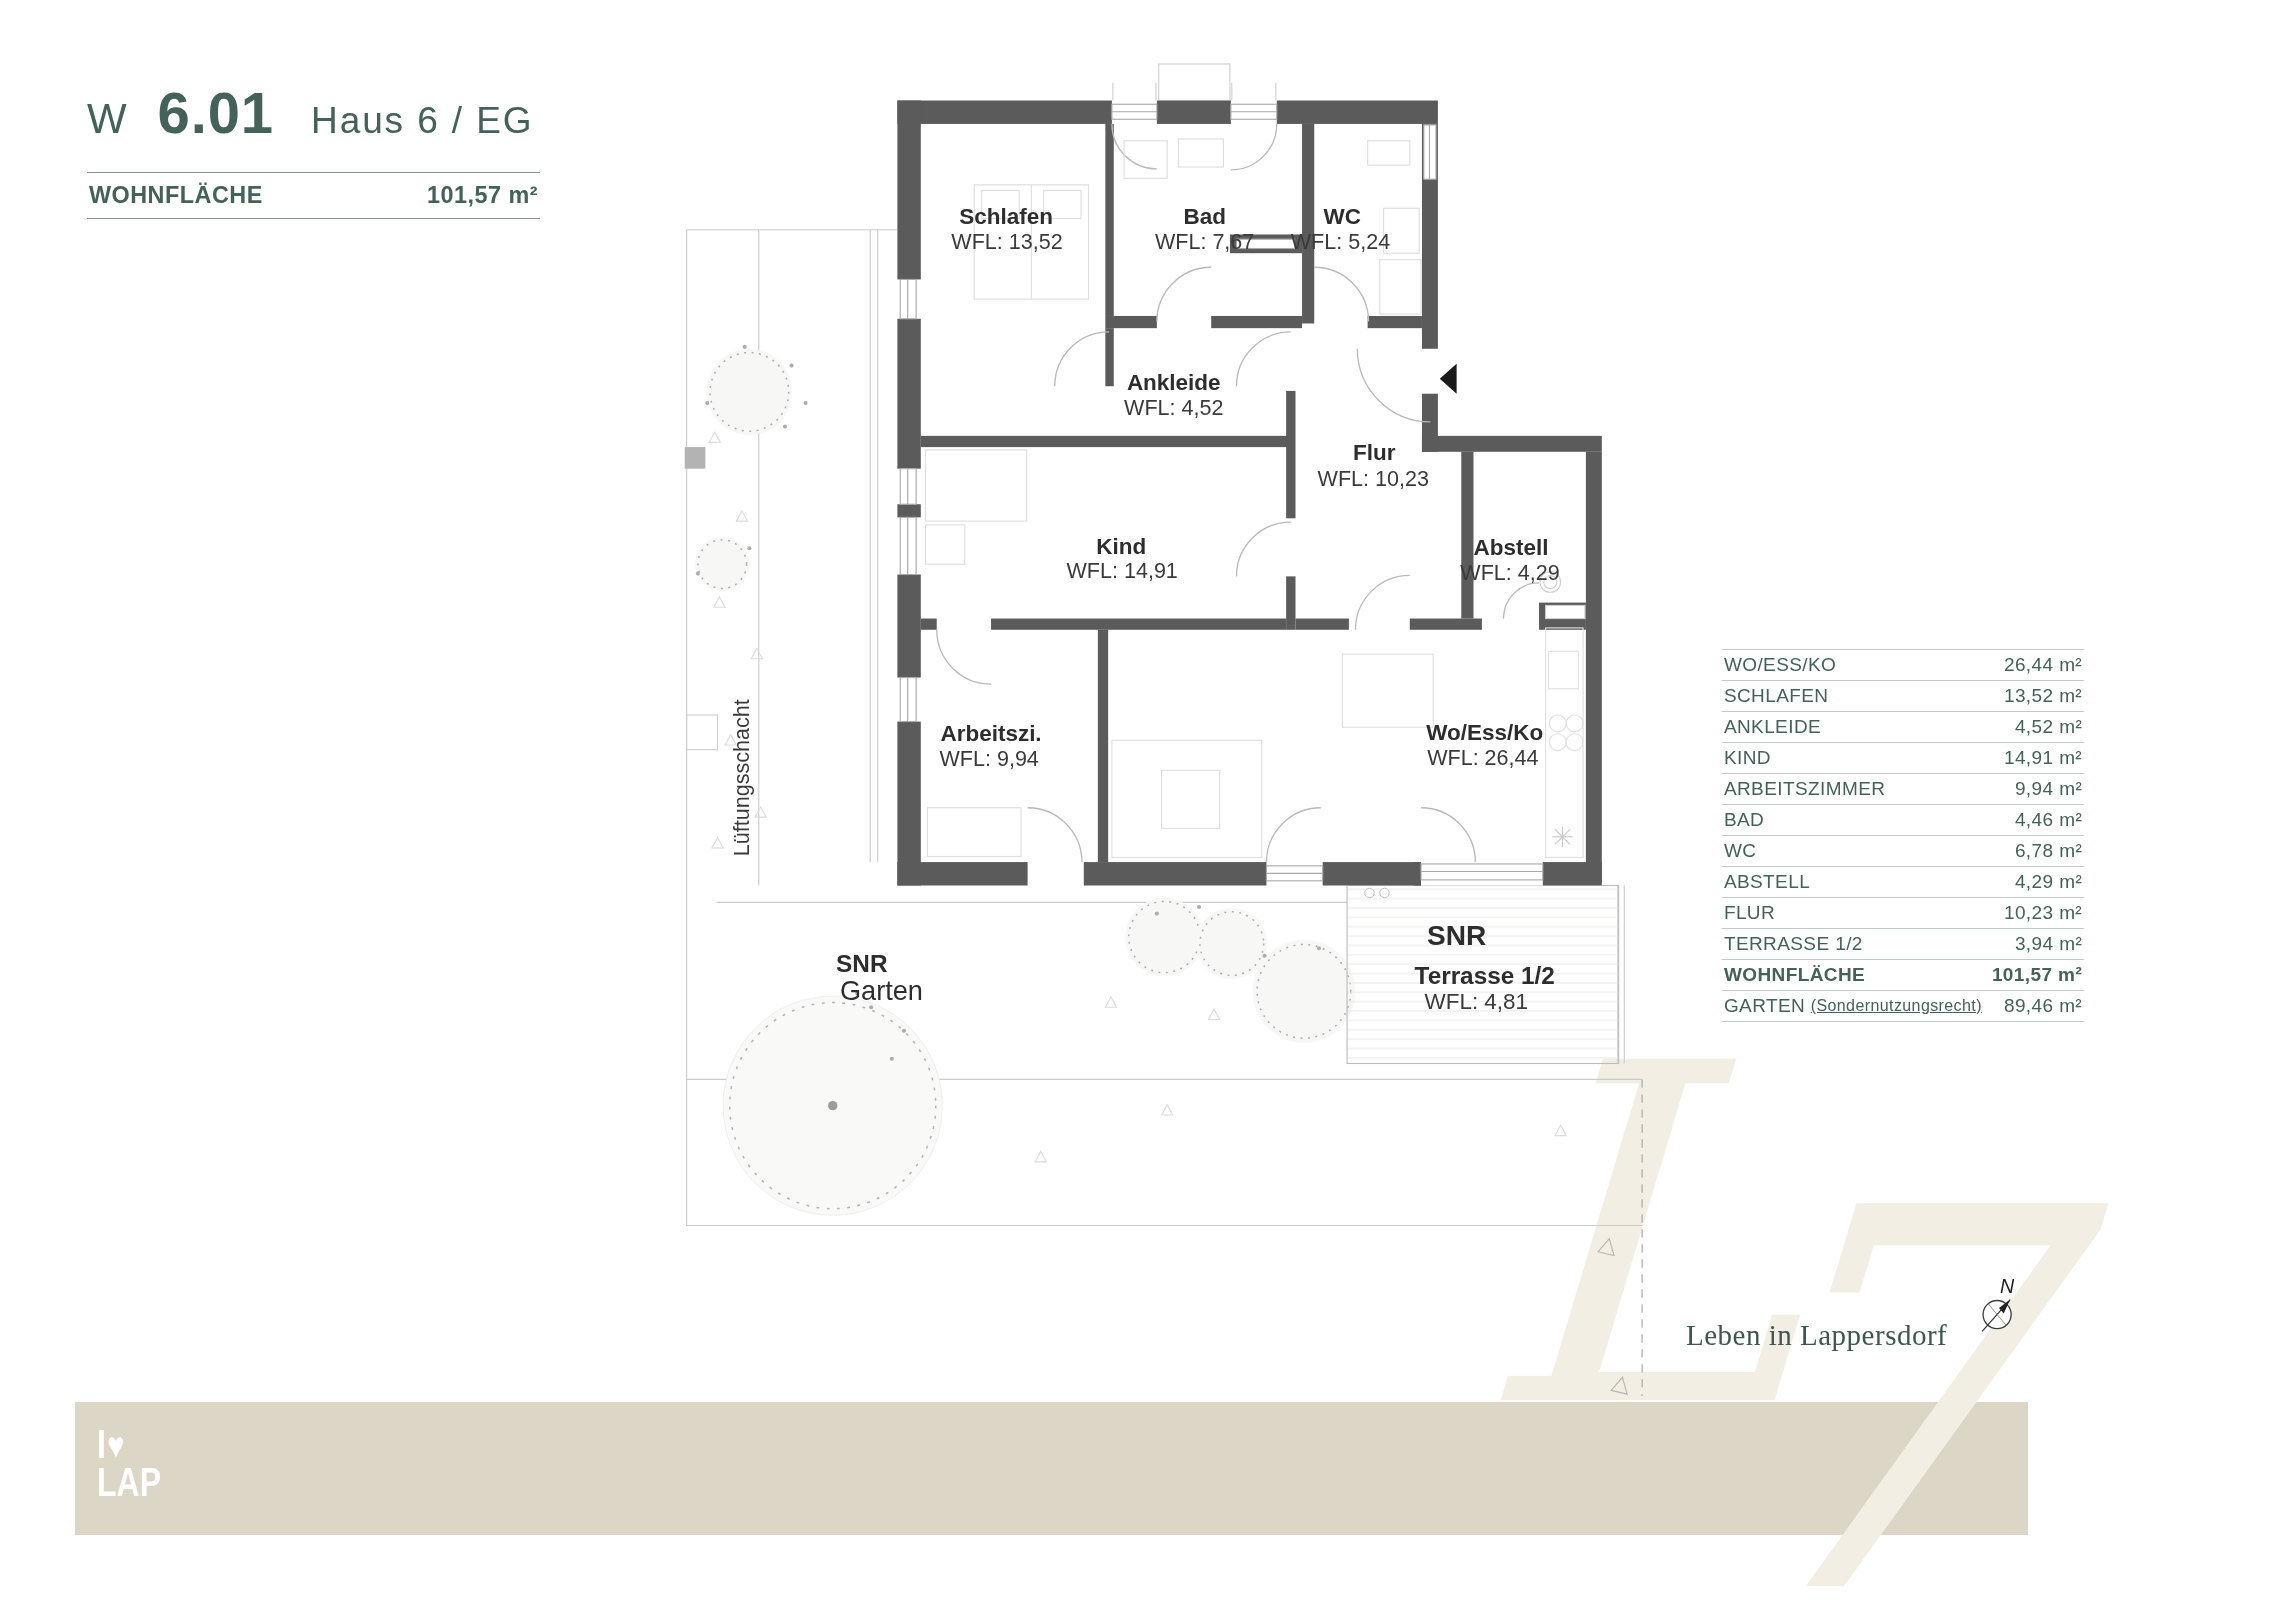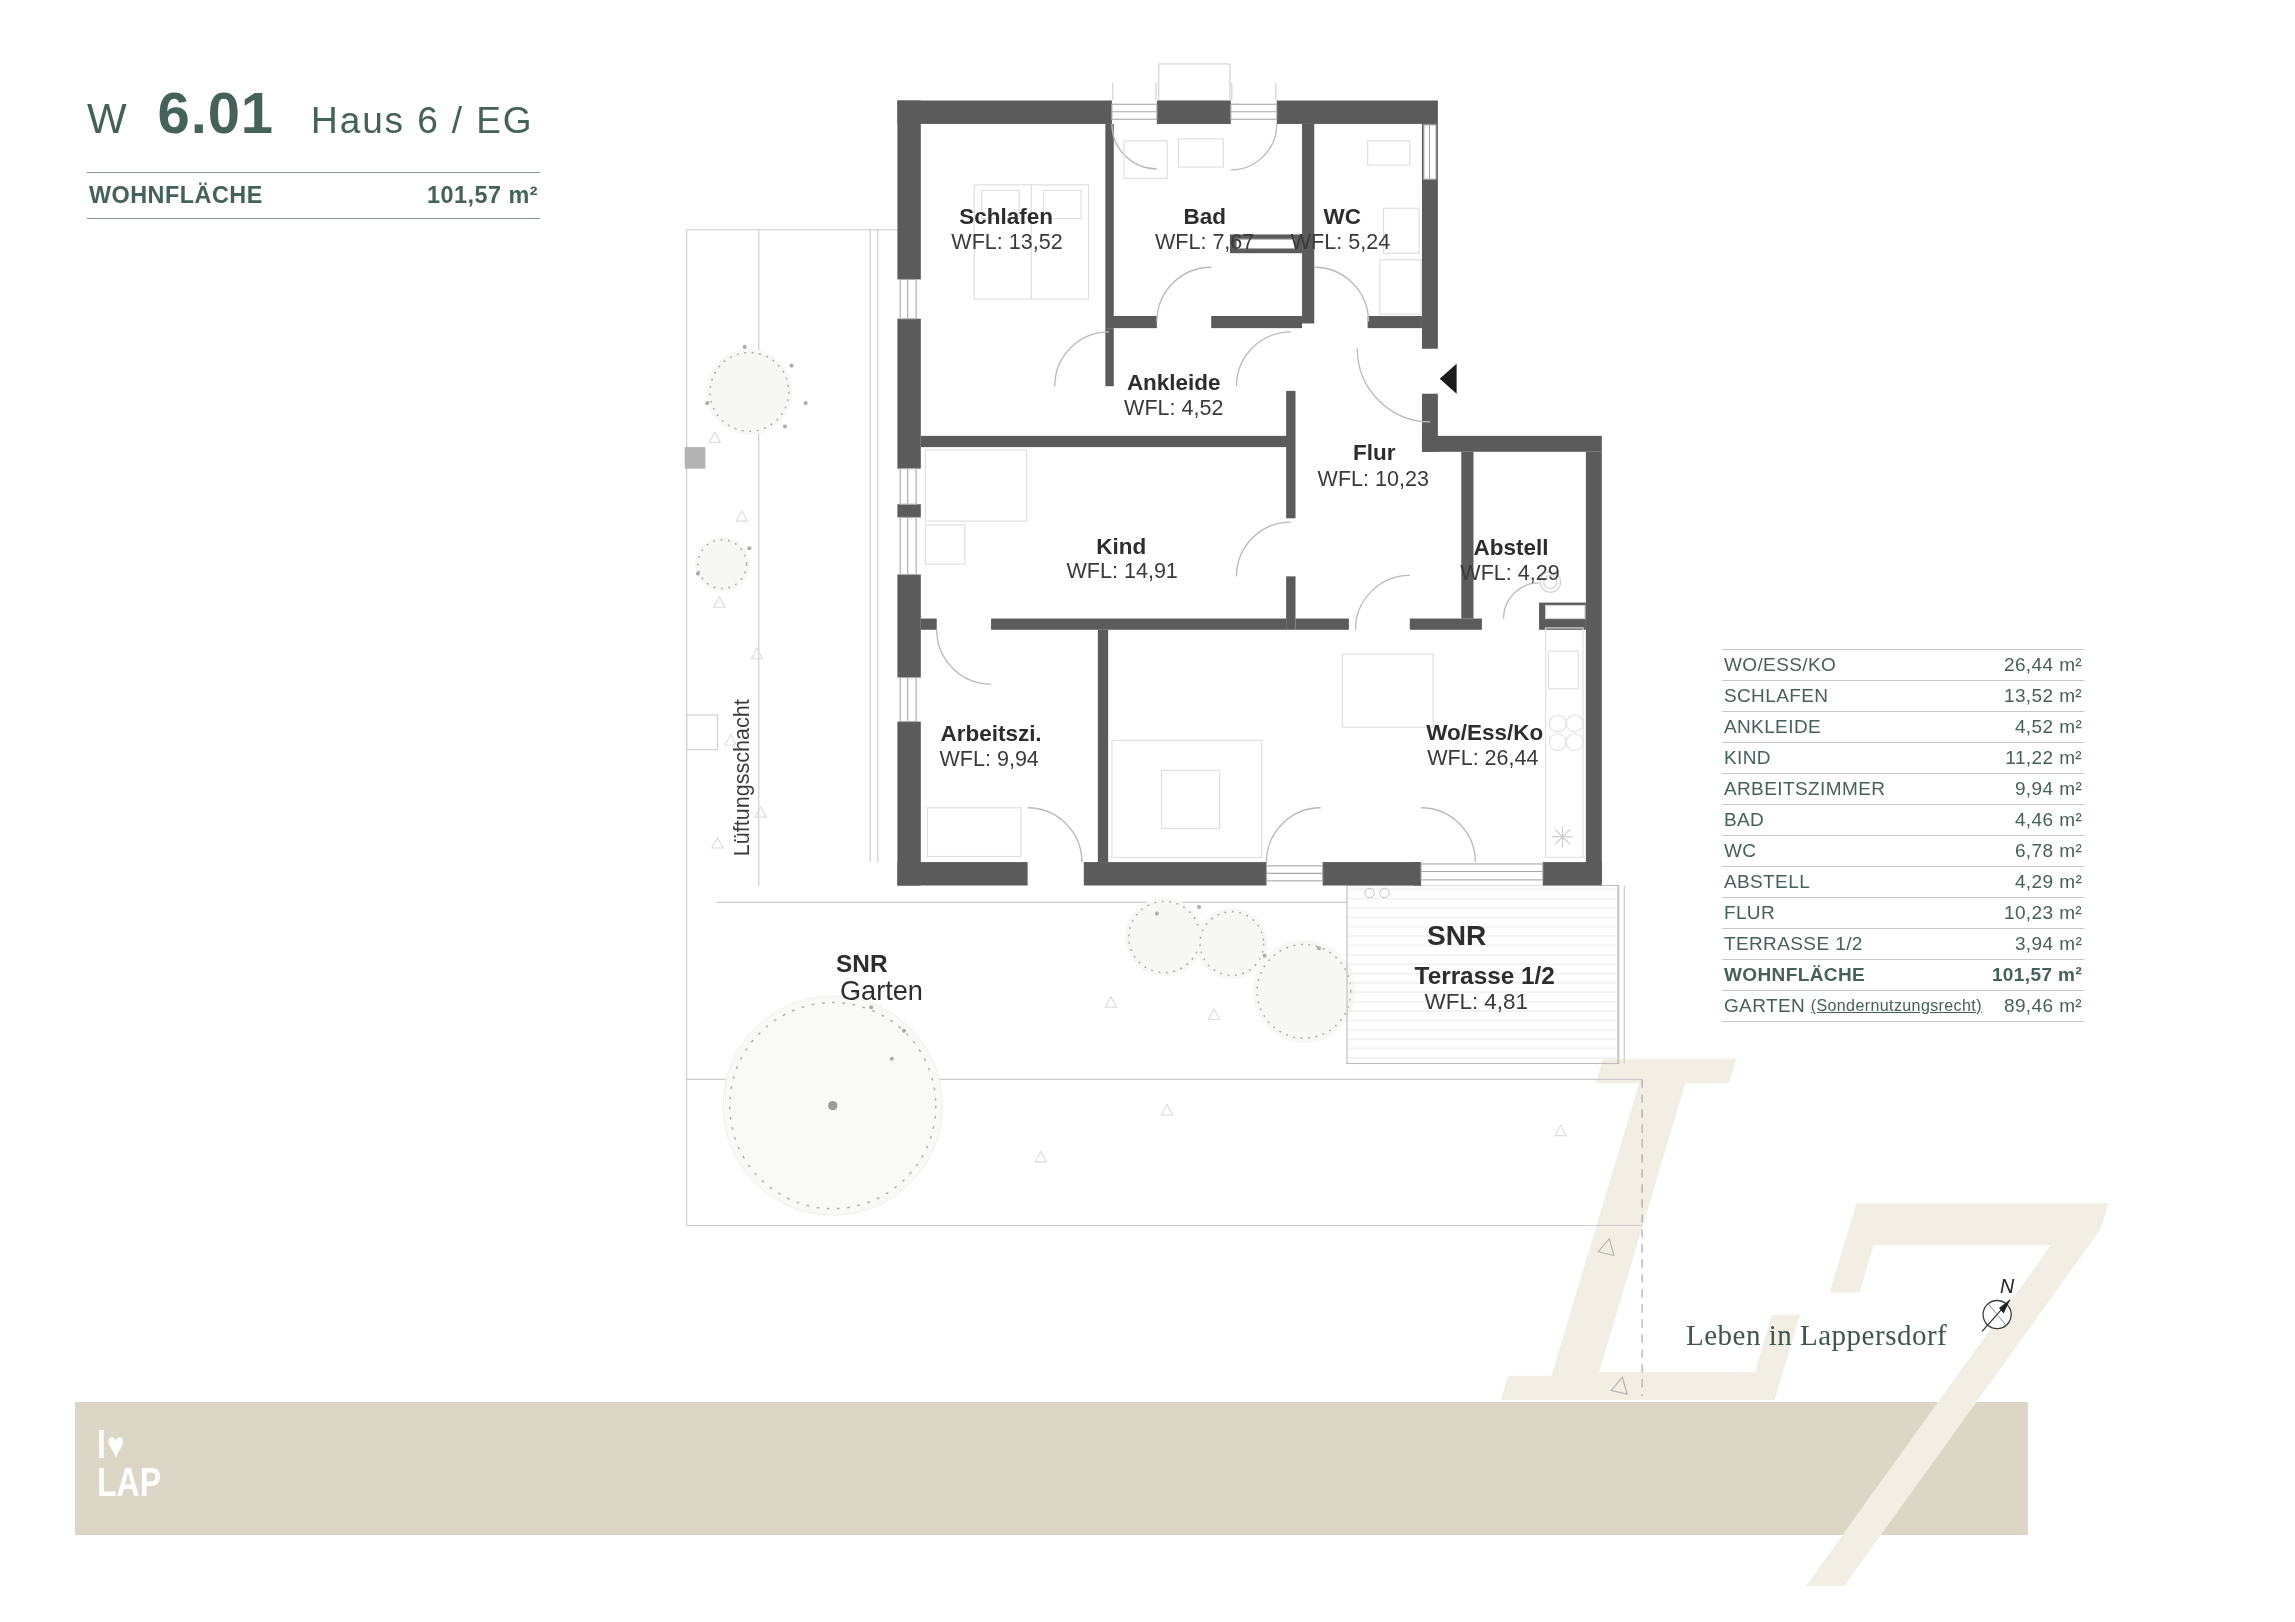--- a/index.html
+++ b/index.html
@@ -318,21 +318,21 @@
   <div class="arow">
       <span>SCHLAFEN</span>
       <span class="val">13,52 m²</span>
     </div>
   <div class="arow">
       <span>ANKLEIDE</span>
       <span class="val">4,52 m²</span>
     </div>
   <div class="arow">
       <span>KIND</span>
-      <span class="val">11,22 m²</span>
+      <span class="val">14,91 m²</span>
     </div>
   <div class="arow">
       <span>ARBEITSZIMMER</span>
       <span class="val">9,94 m²</span>
     </div>
   <div class="arow">
       <span>BAD</span>
       <span class="val">4,46 m²</span>
     </div>
   <div class="arow">

